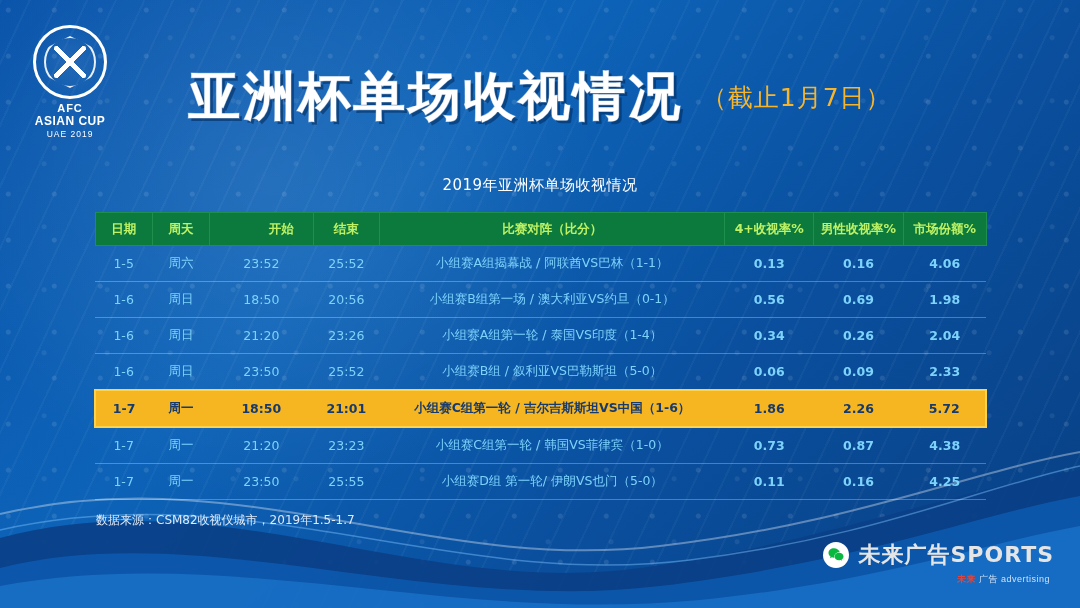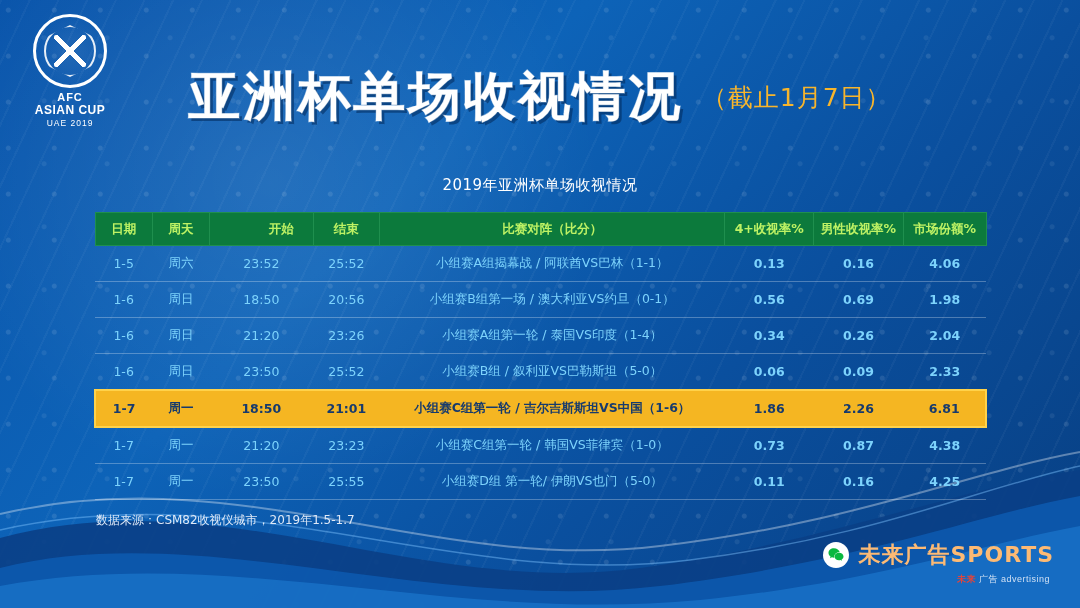--- a/index.html
+++ b/index.html
@@ -22,21 +22,21 @@
     background:repeating-linear-gradient(115deg, rgba(255,255,255,.035) 0 2px, rgba(255,255,255,0) 2px 26px);
   }
   .bg-glow{
     position:absolute;left:-10%;top:-30%;width:70%;height:120%;
     background:radial-gradient(ellipse at center, rgba(255,255,255,.10), rgba(255,255,255,0) 62%);
   }
   
   .swoosh{position:absolute;left:0;bottom:0;width:1080px;height:190px;}
   
   .logo{
-    position:absolute;left:22px;top:14px;width:96px;height:104px;
+    position:absolute;left:22px;top:25px;width:96px;height:104px;
     color:#fff;text-align:center;
   }
   .logo .ring{
     width:68px;height:68px;border-radius:50%;
     border:3px solid #fff;margin:0 auto;position:relative;
     background:radial-gradient(circle at 50% 50%, rgba(255,255,255,.07), rgba(255,255,255,0) 70%);
   }
   .logo .ring:before{
     content:"";position:absolute;inset:8px;border-radius:50%;
     border:2px solid rgba(255,255,255,.9);
@@ -110,21 +110,21 @@
   }
   .wechat{
     position:absolute;right:26px;bottom:38px;display:flex;align-items:center;gap:10px;
   }
   .wechat .badge{
     width:26px;height:26px;border-radius:50%;background:#ffffff;
     display:flex;align-items:center;justify-content:center;
   }
   .wechat .badge svg{display:block;}
   .wechat .name{
-    color:#fdba74;font-size:22px;font-weight:bold;letter-spacing:1px;
+    color:#e5e5e5;font-size:22px;font-weight:bold;letter-spacing:1px;
     font-family:"DejaVu Sans","Liberation Sans",sans-serif;
   }
   .wechat-sub{
     position:absolute;right:30px;bottom:22px;color:#cfe0f4;font-size:9px;
     letter-spacing:.5px;
   }
   .wechat-sub .red{color:#e2453b;font-weight:bold;}
 </style>
 </head>
 <body>
@@ -210,21 +210,21 @@
       <td class="num">2.33</td>
     </tr>
     <tr class="hl">
       <td>1-7</td>
       <td>周一</td>
       <td>18:50</td>
       <td>21:01</td>
       <td>小组赛C组第一轮 / 吉尔吉斯斯坦VS中国（1-6）</td>
       <td class="num">1.86</td>
       <td class="num">2.26</td>
-      <td class="num">6.81</td>
+      <td class="num">5.72</td>
     </tr>
     <tr>
       <td>1-7</td>
       <td>周一</td>
       <td>21:20</td>
       <td>23:23</td>
       <td>小组赛C组第一轮 / 韩国VS菲律宾（1-0）</td>
       <td class="num">0.73</td>
       <td class="num">0.87</td>
       <td class="num">4.38</td>

